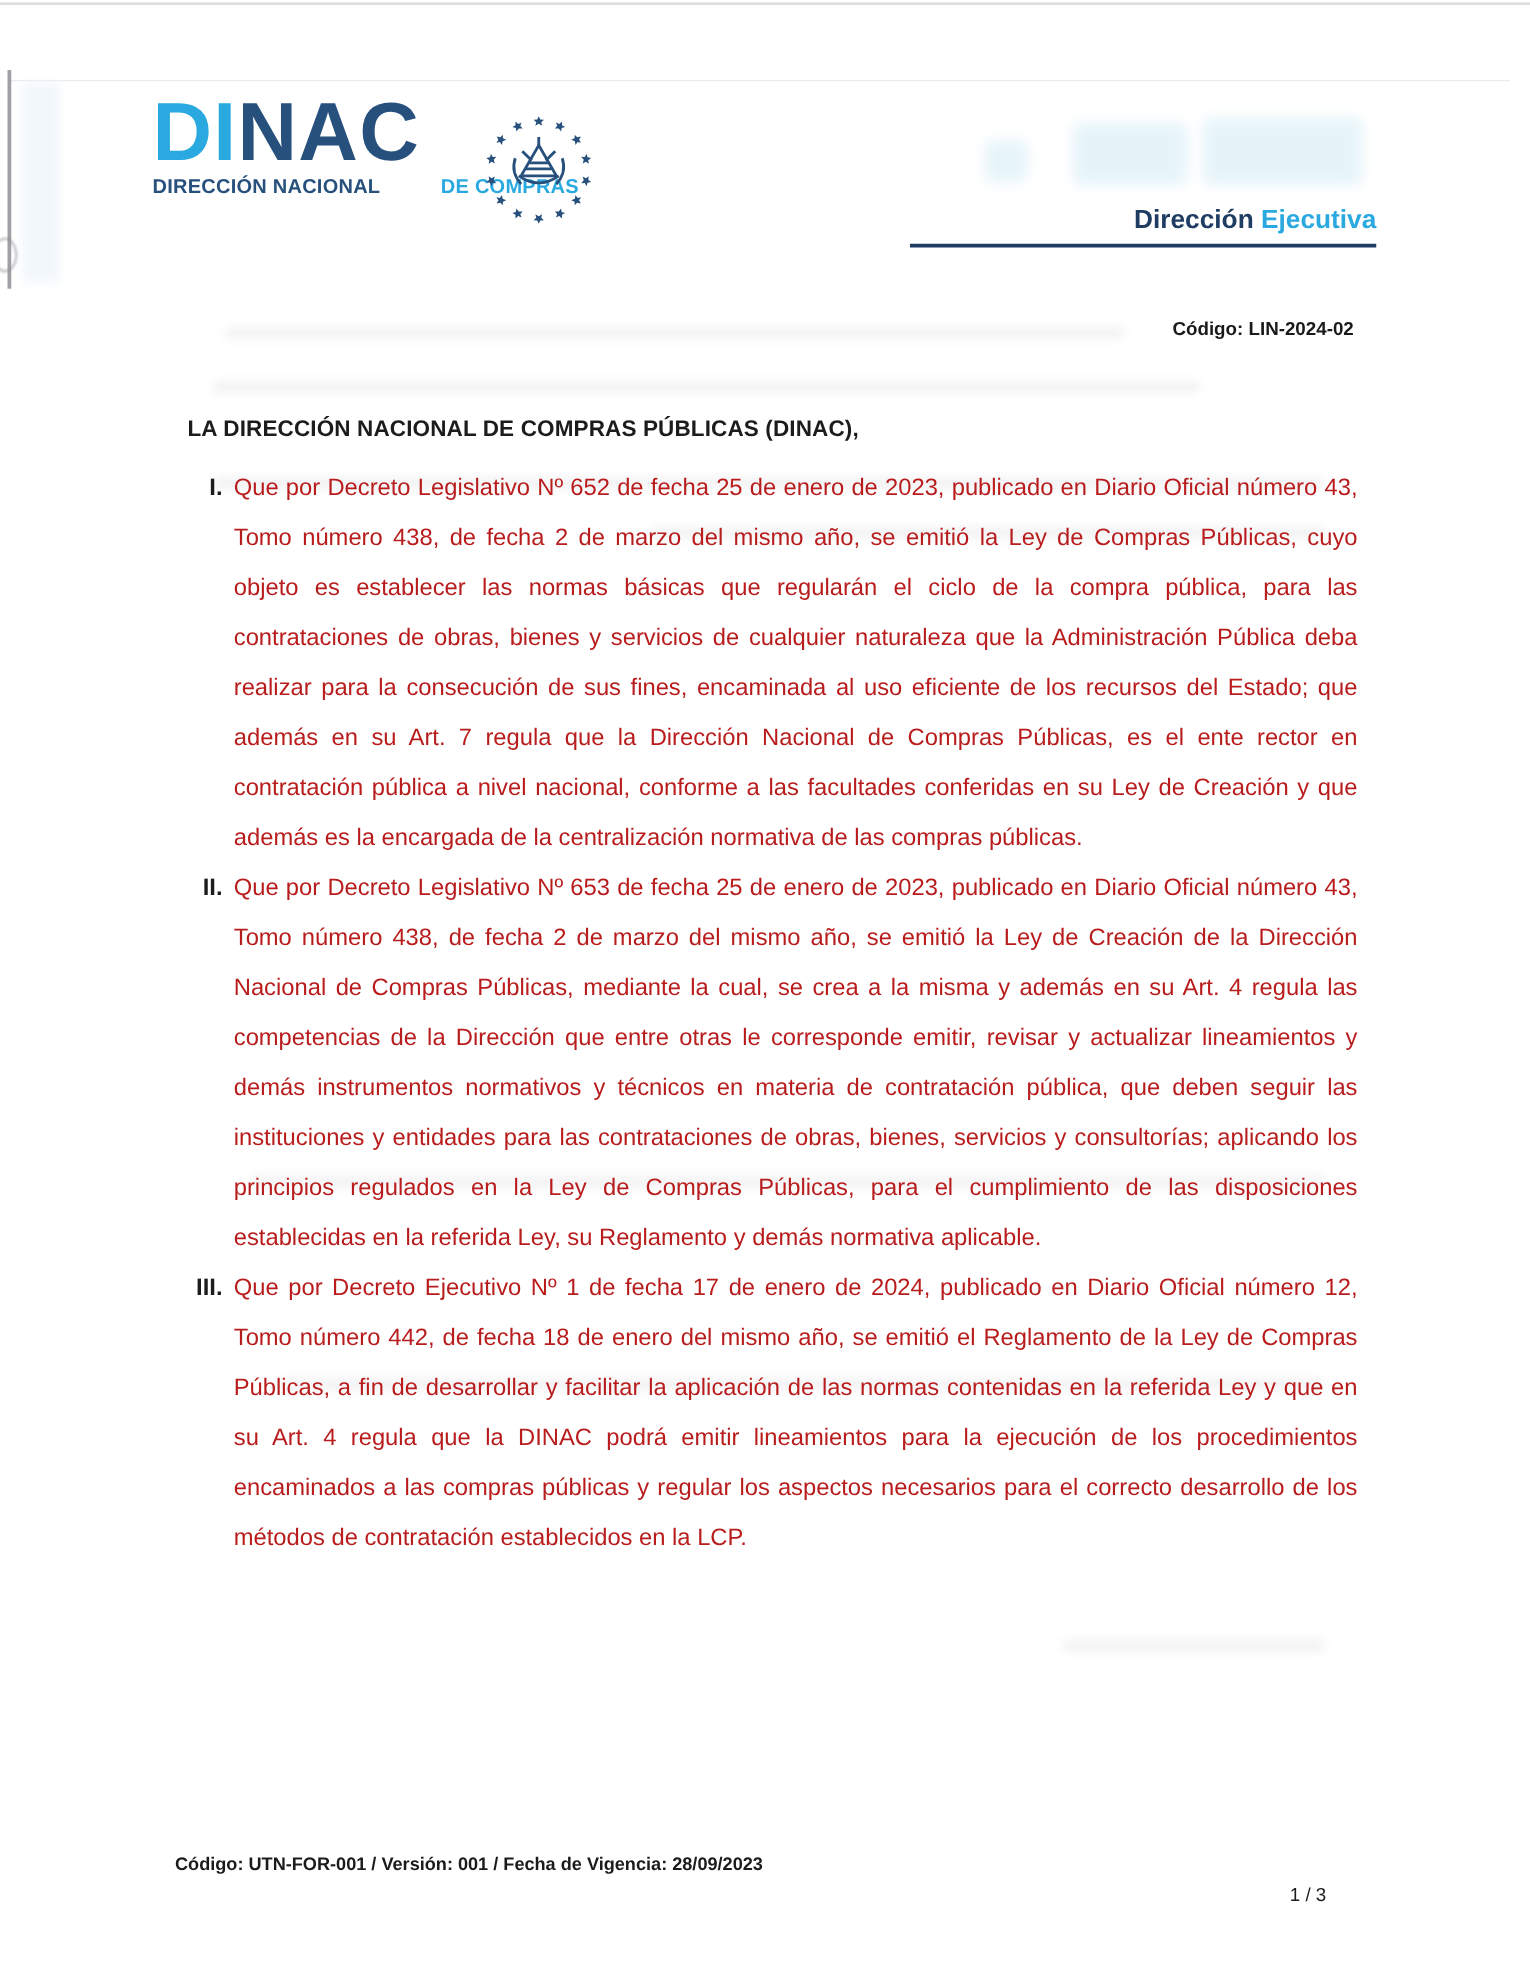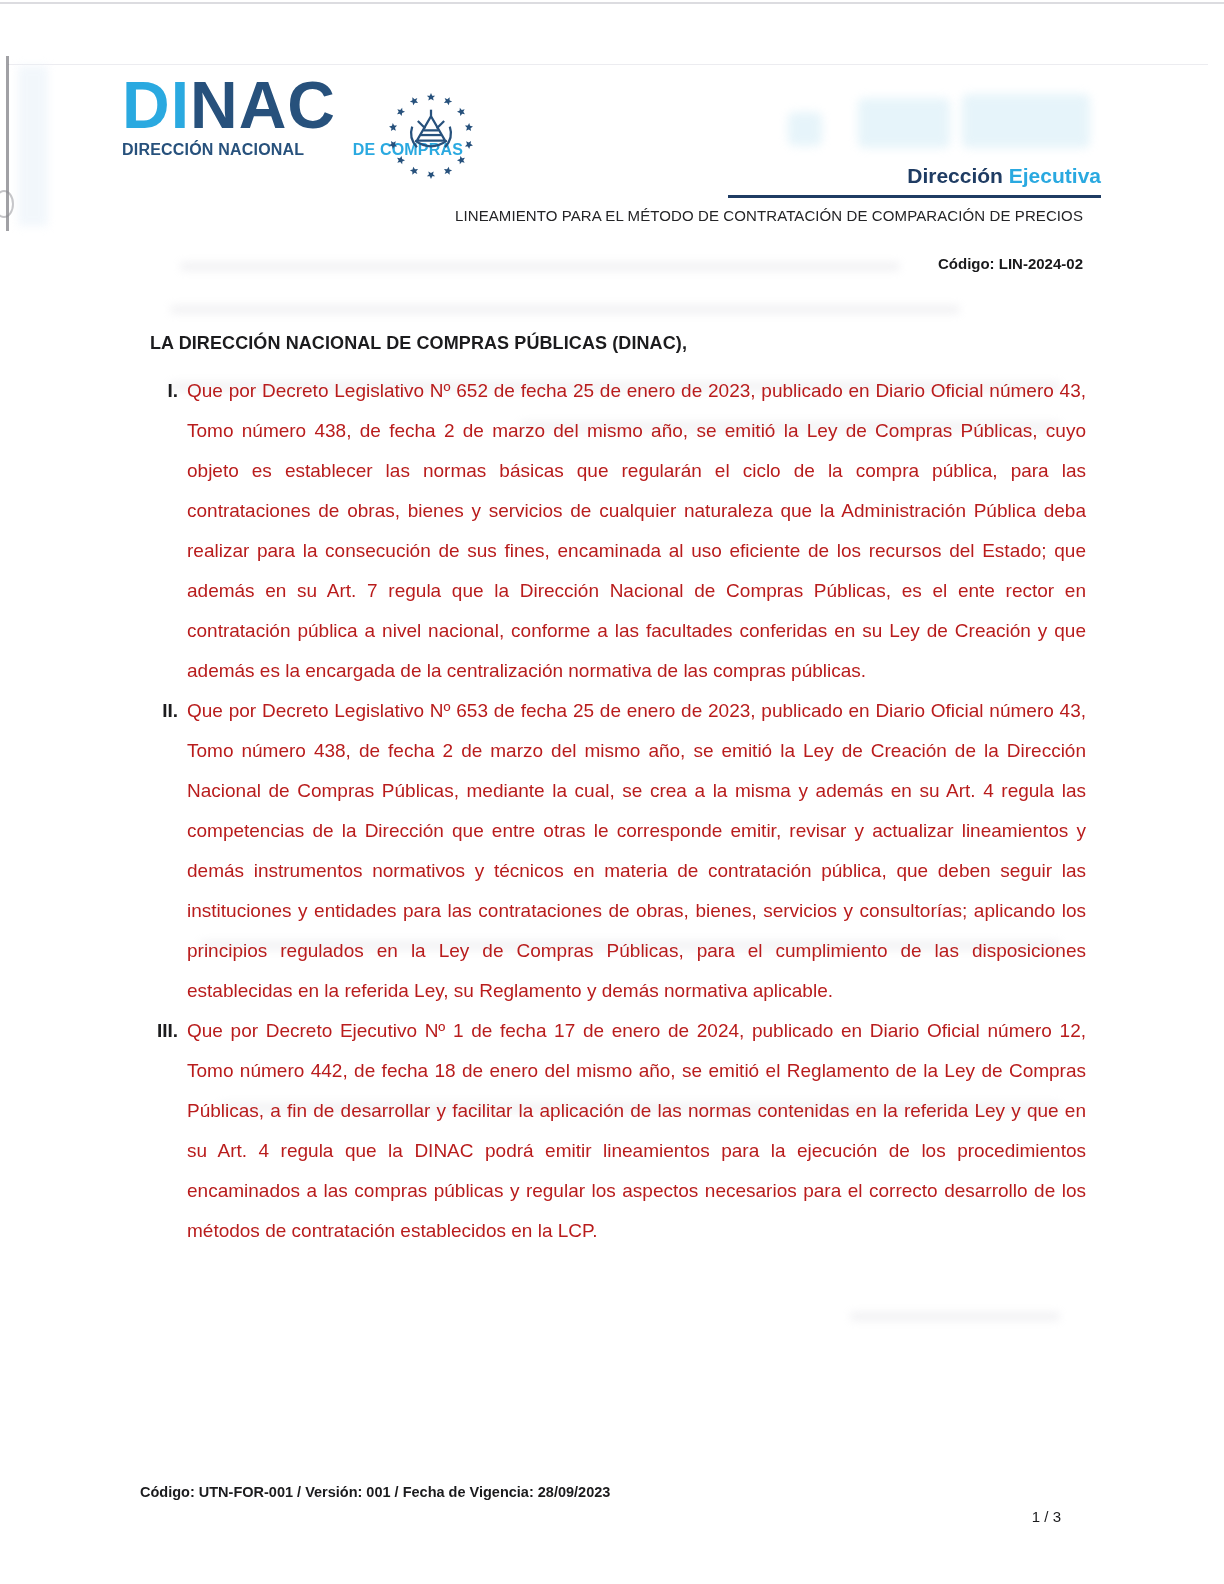--- a/index.html
+++ b/index.html
@@ -112,21 +112,20 @@
         <line x1="50" y1="22" x2="50" y2="29"></line>
       </g>
     </svg>
   </div>
 
   <div class="office-block">
     <div class="office-line"><span class="office-dark">Dirección</span> <span class="office-light">Ejecutiva</span></div>
     <div class="office-rule"></div>
   </div>
 
-  <div class="doc-title">LINEAMIENTO PARA EL MÉTODO DE CONTRATACIÓN DE COMPARACIÓN DE PRECIOS</div>
   <div class="doc-code">Código: LIN-2024-02</div>
 
   <div class="main">
     <div class="opening">LA DIRECCIÓN NACIONAL DE COMPRAS PÚBLICAS (DINAC),</div>
 
     <ol class="considerations">
       <li class="consideration">
         <span class="numeral">I.</span>
         <span class="para">Que por Decreto Legislativo Nº 652 de fecha 25 de enero de 2023, publicado en Diario Oficial número 43, Tomo número 438, de fecha 2 de marzo del mismo año, se emitió la Ley de Compras Públicas, cuyo objeto es establecer las normas básicas que regularán el ciclo de la compra pública, para las contrataciones de obras, bienes y servicios de cualquier naturaleza que la Administración Pública deba realizar para la consecución de sus fines, encaminada al uso eficiente de los recursos del Estado; que además en su Art. 7 regula que la Dirección Nacional de Compras Públicas, es el ente rector en contratación pública a nivel nacional, conforme a las facultades conferidas en su Ley de Creación y que además es la encargada de la centralización normativa de las compras públicas.</span>
       </li>

